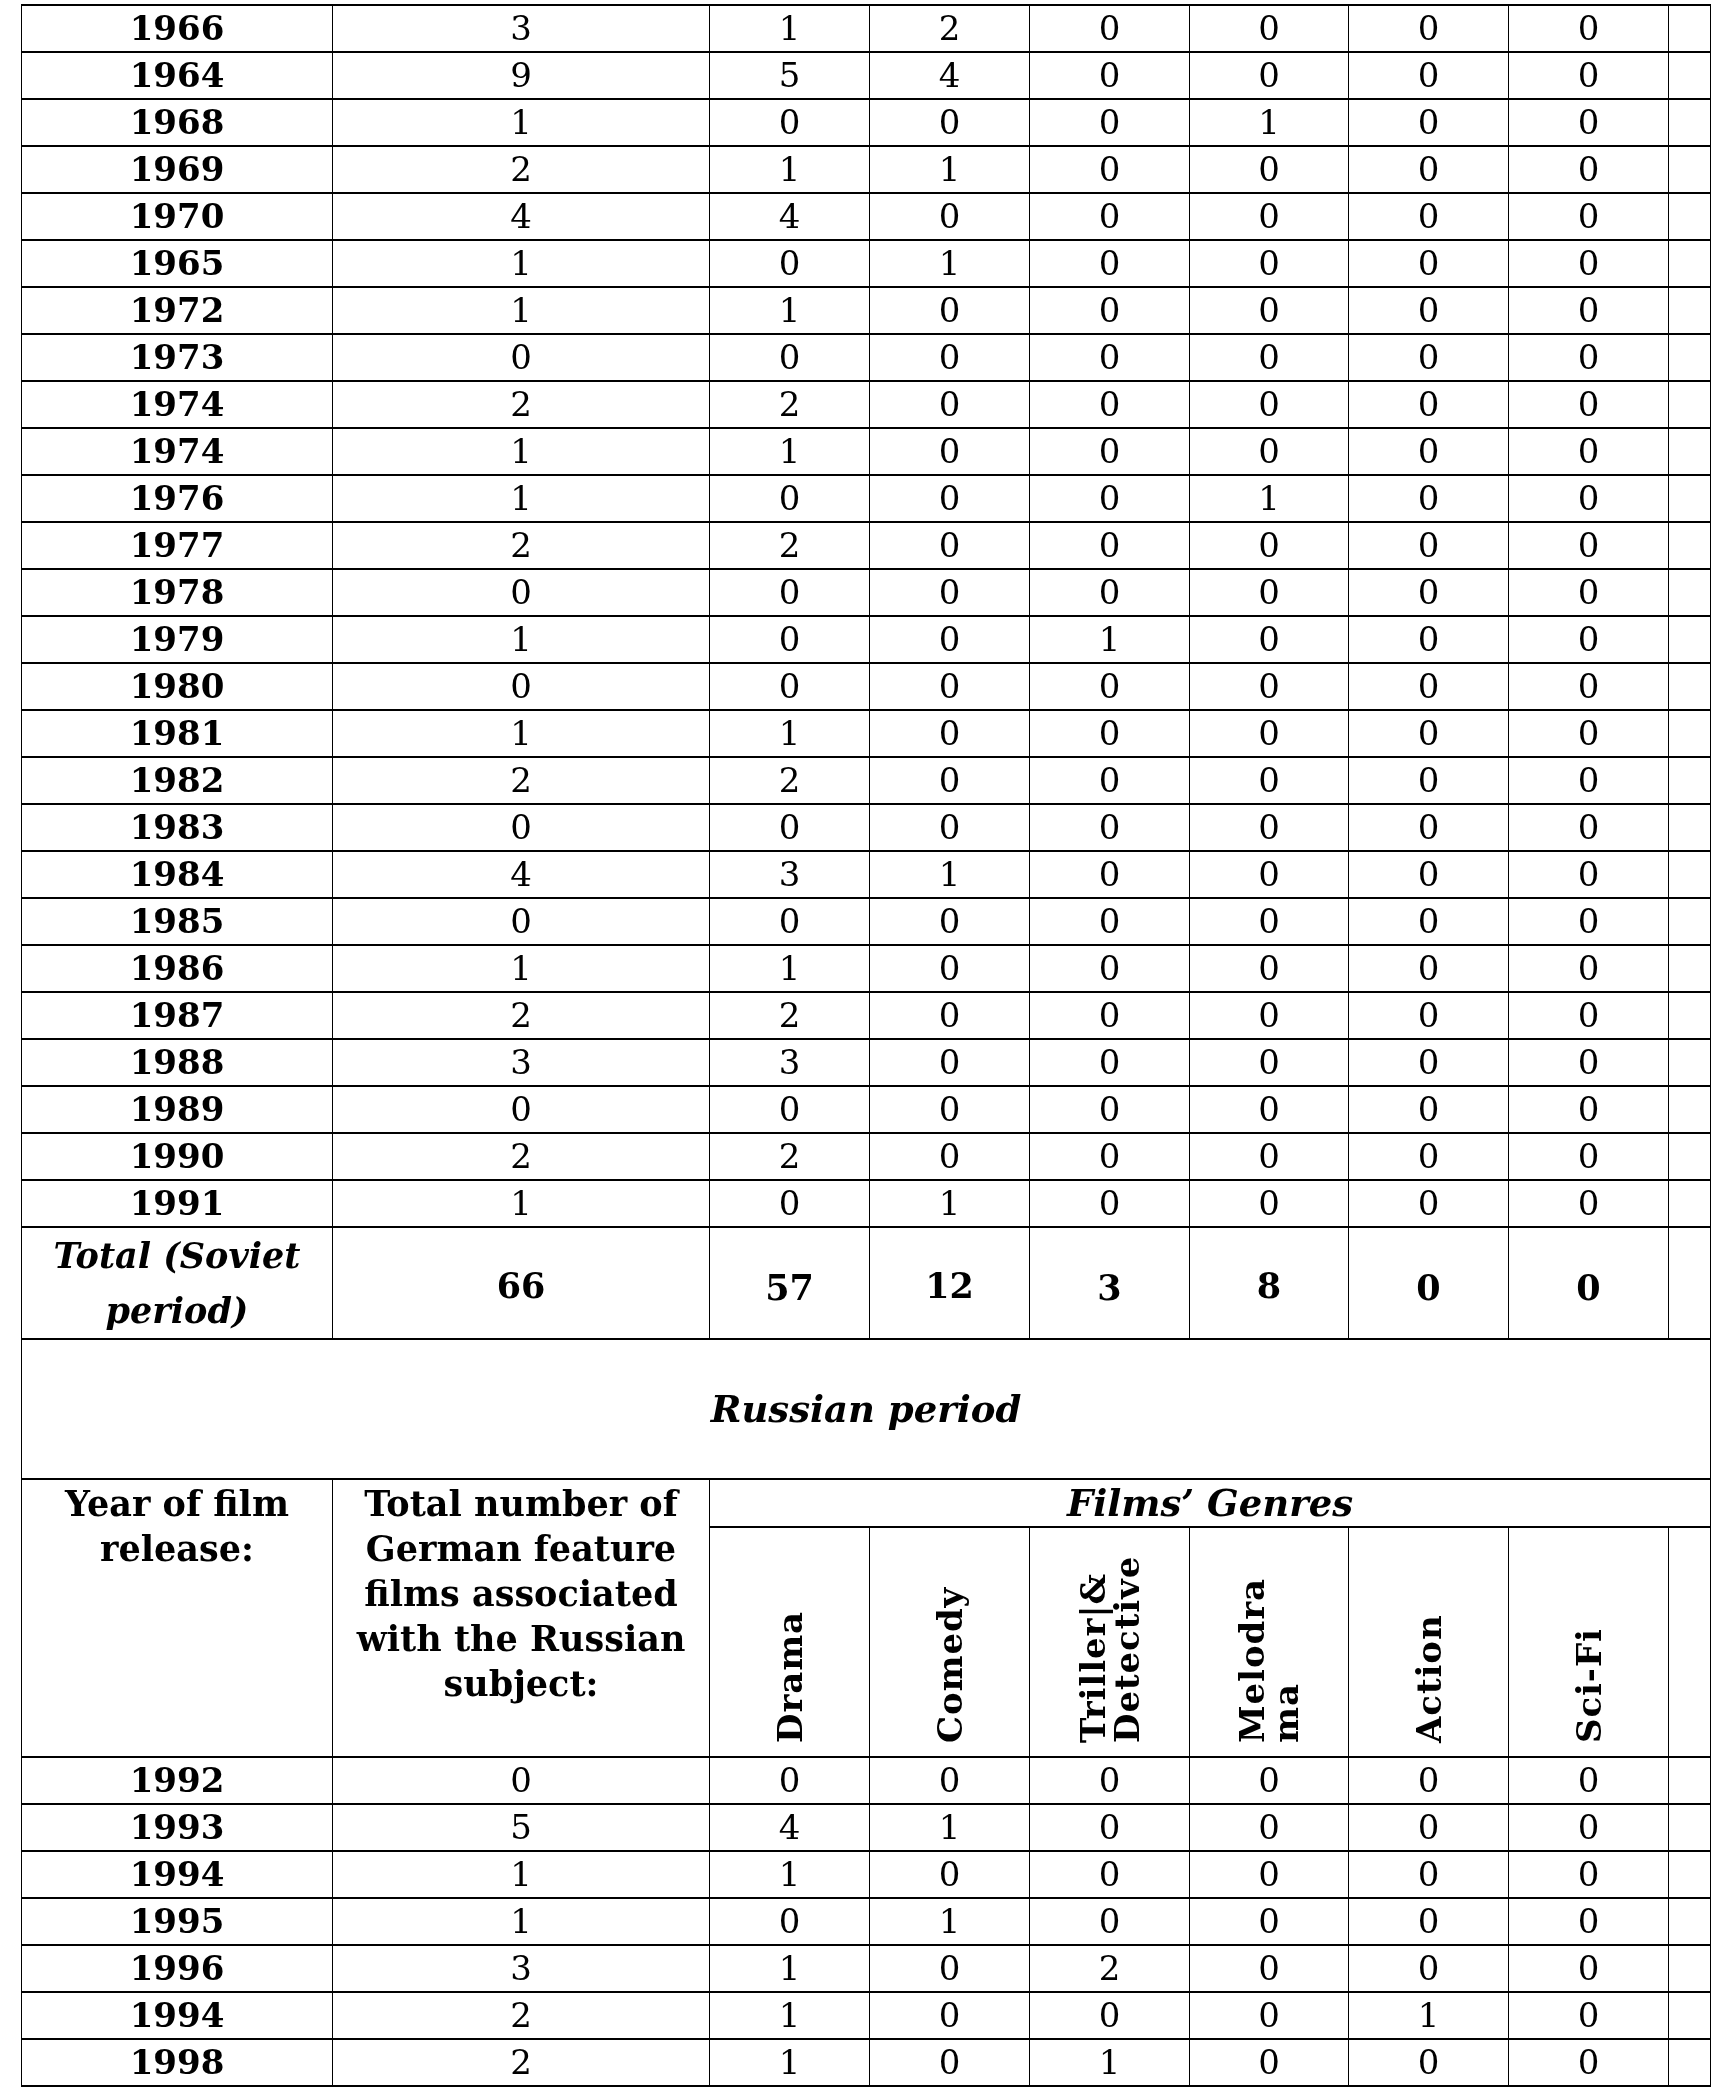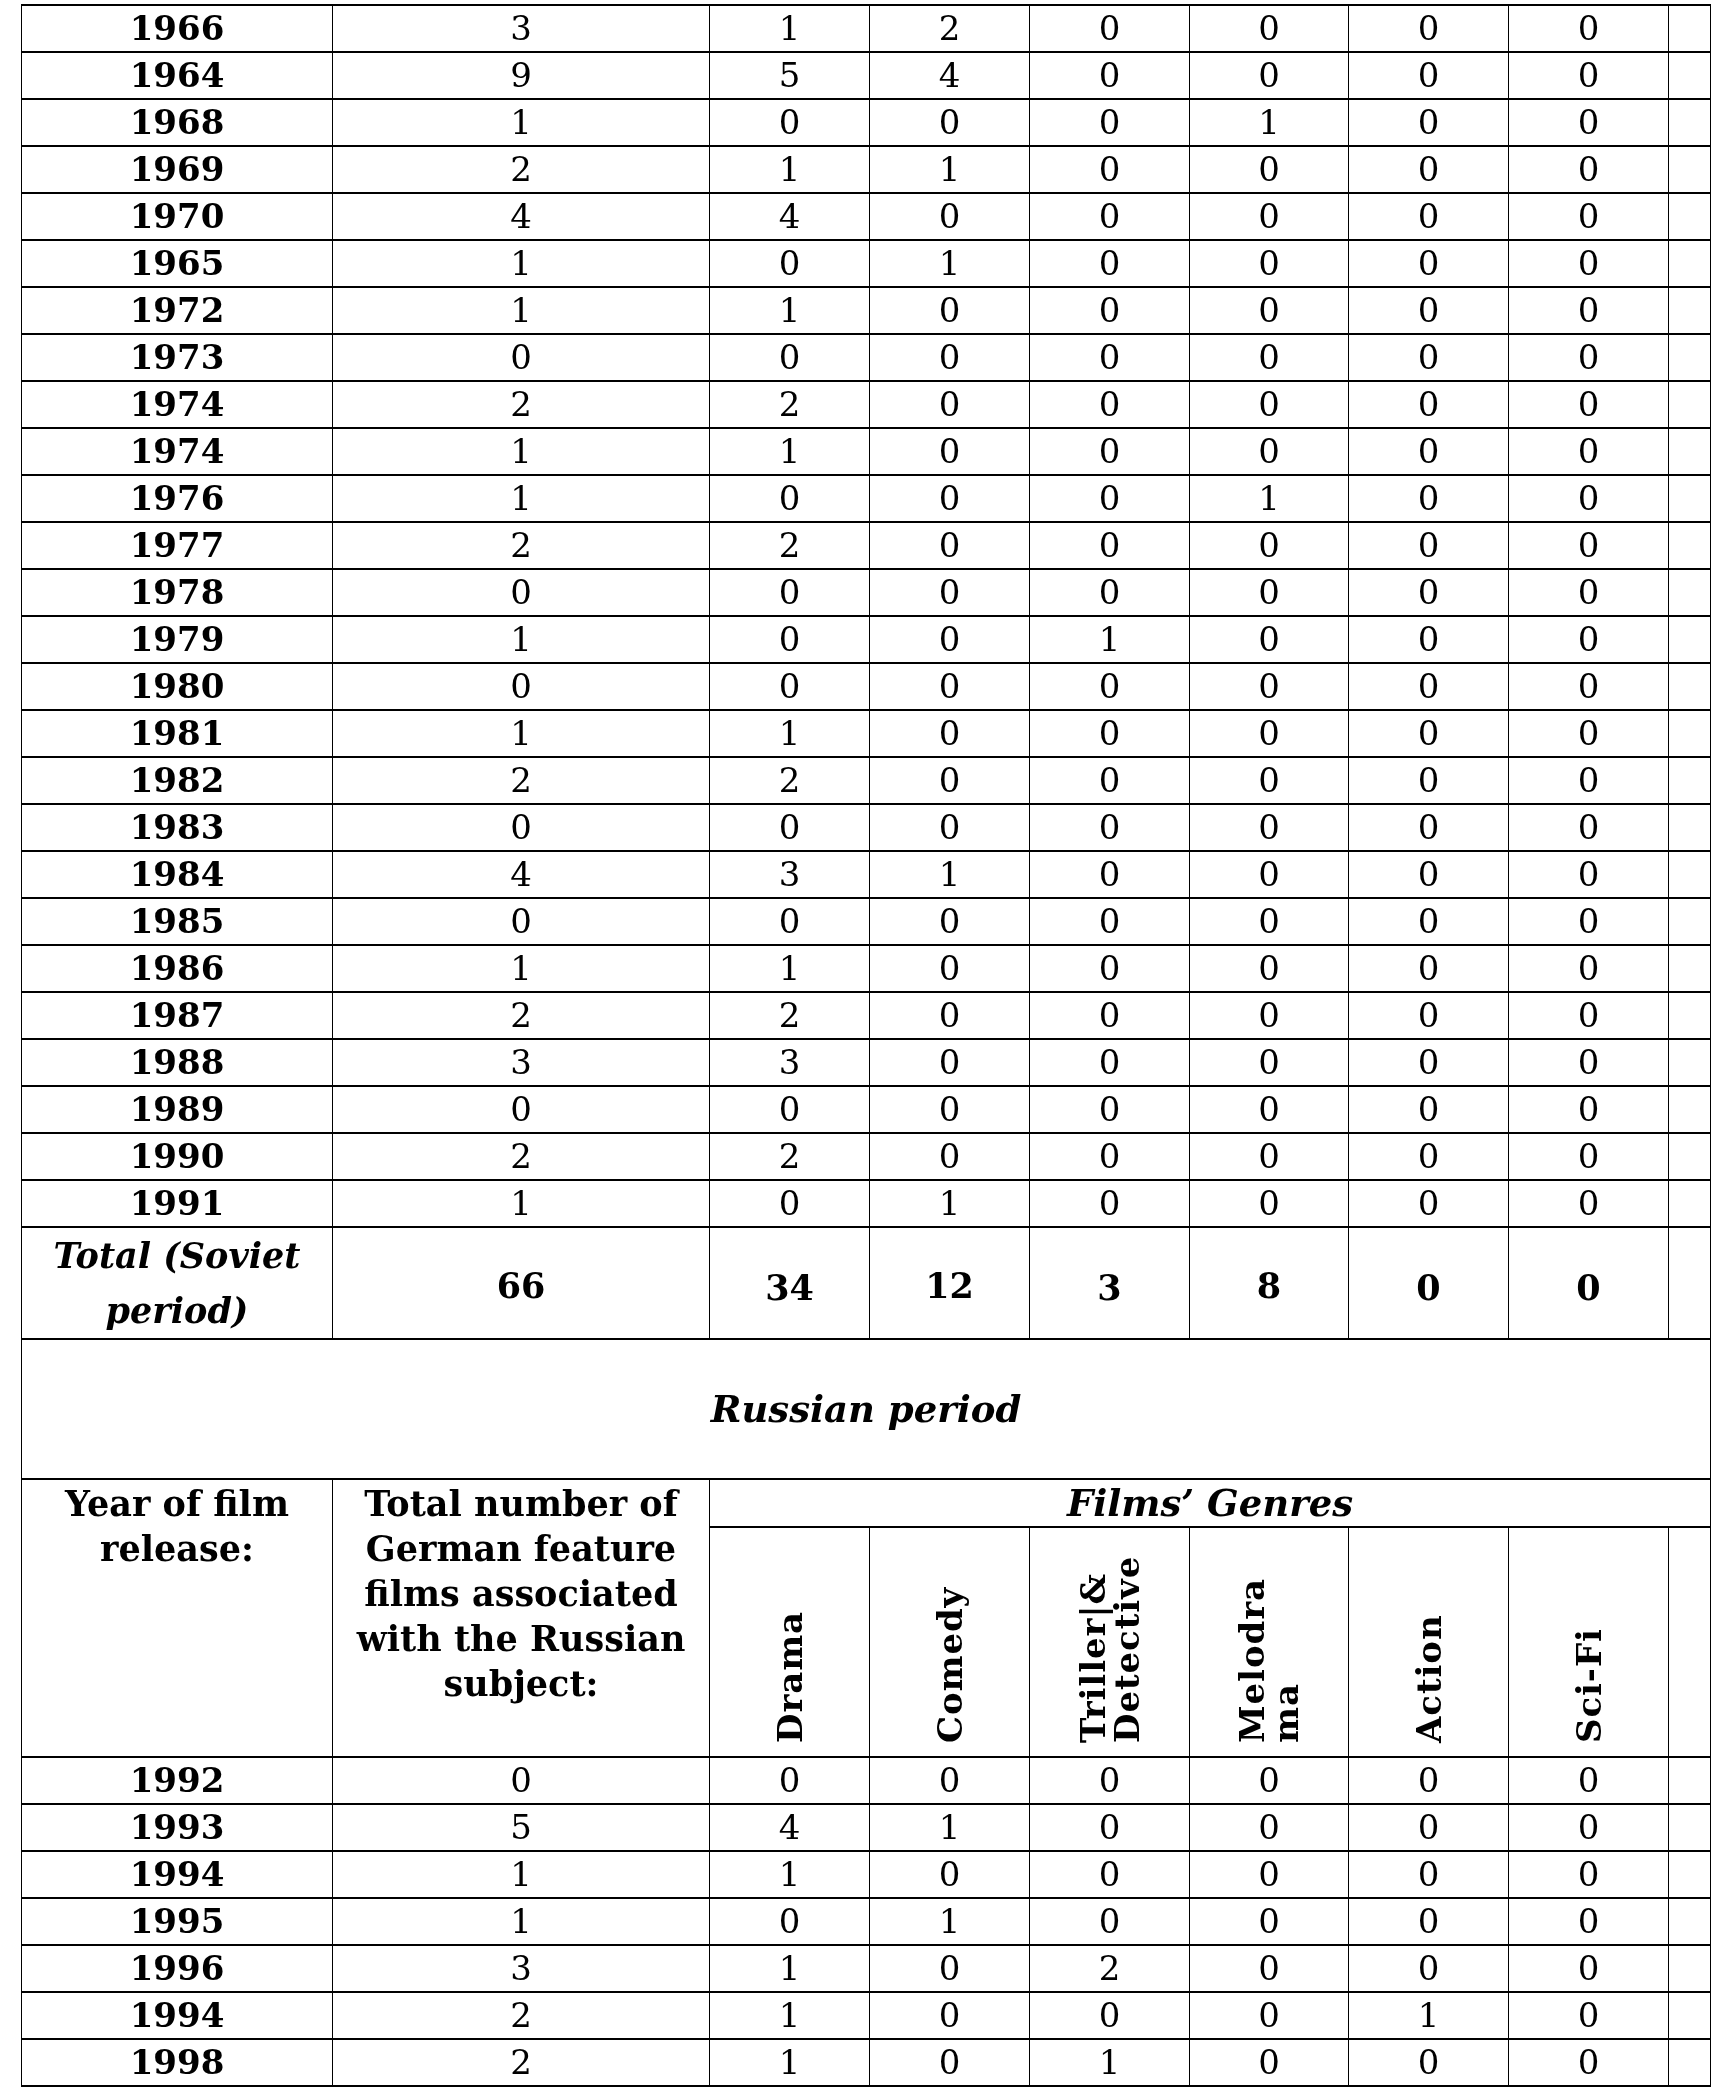--- a/index.html
+++ b/index.html
@@ -349,21 +349,21 @@
     <td>0</td>
     <td>0</td>
     <td>0</td>
     <td class="extra"></td>
   </tr>
 </tbody>
   <tbody>
     <tr class="total-row">
       <td style="line-height:55px;font-style:italic;">Total (Soviet period)</td>
       <td class="num">66</td>
-      <td class="num" style="padding-top:10.6px">34</td>
+      <td class="num" style="padding-top:10.6px">57</td>
       <td class="num">12</td>
       <td class="num" style="padding-top:10.6px">3</td>
       <td class="num">8</td>
       <td class="num" style="padding-top:10.6px">0</td>
       <td class="num" style="padding-top:10.6px">0</td>
       <td class="extra"></td>
     </tr>
   </tbody>
   <tbody>
     <tr class="section-row">

